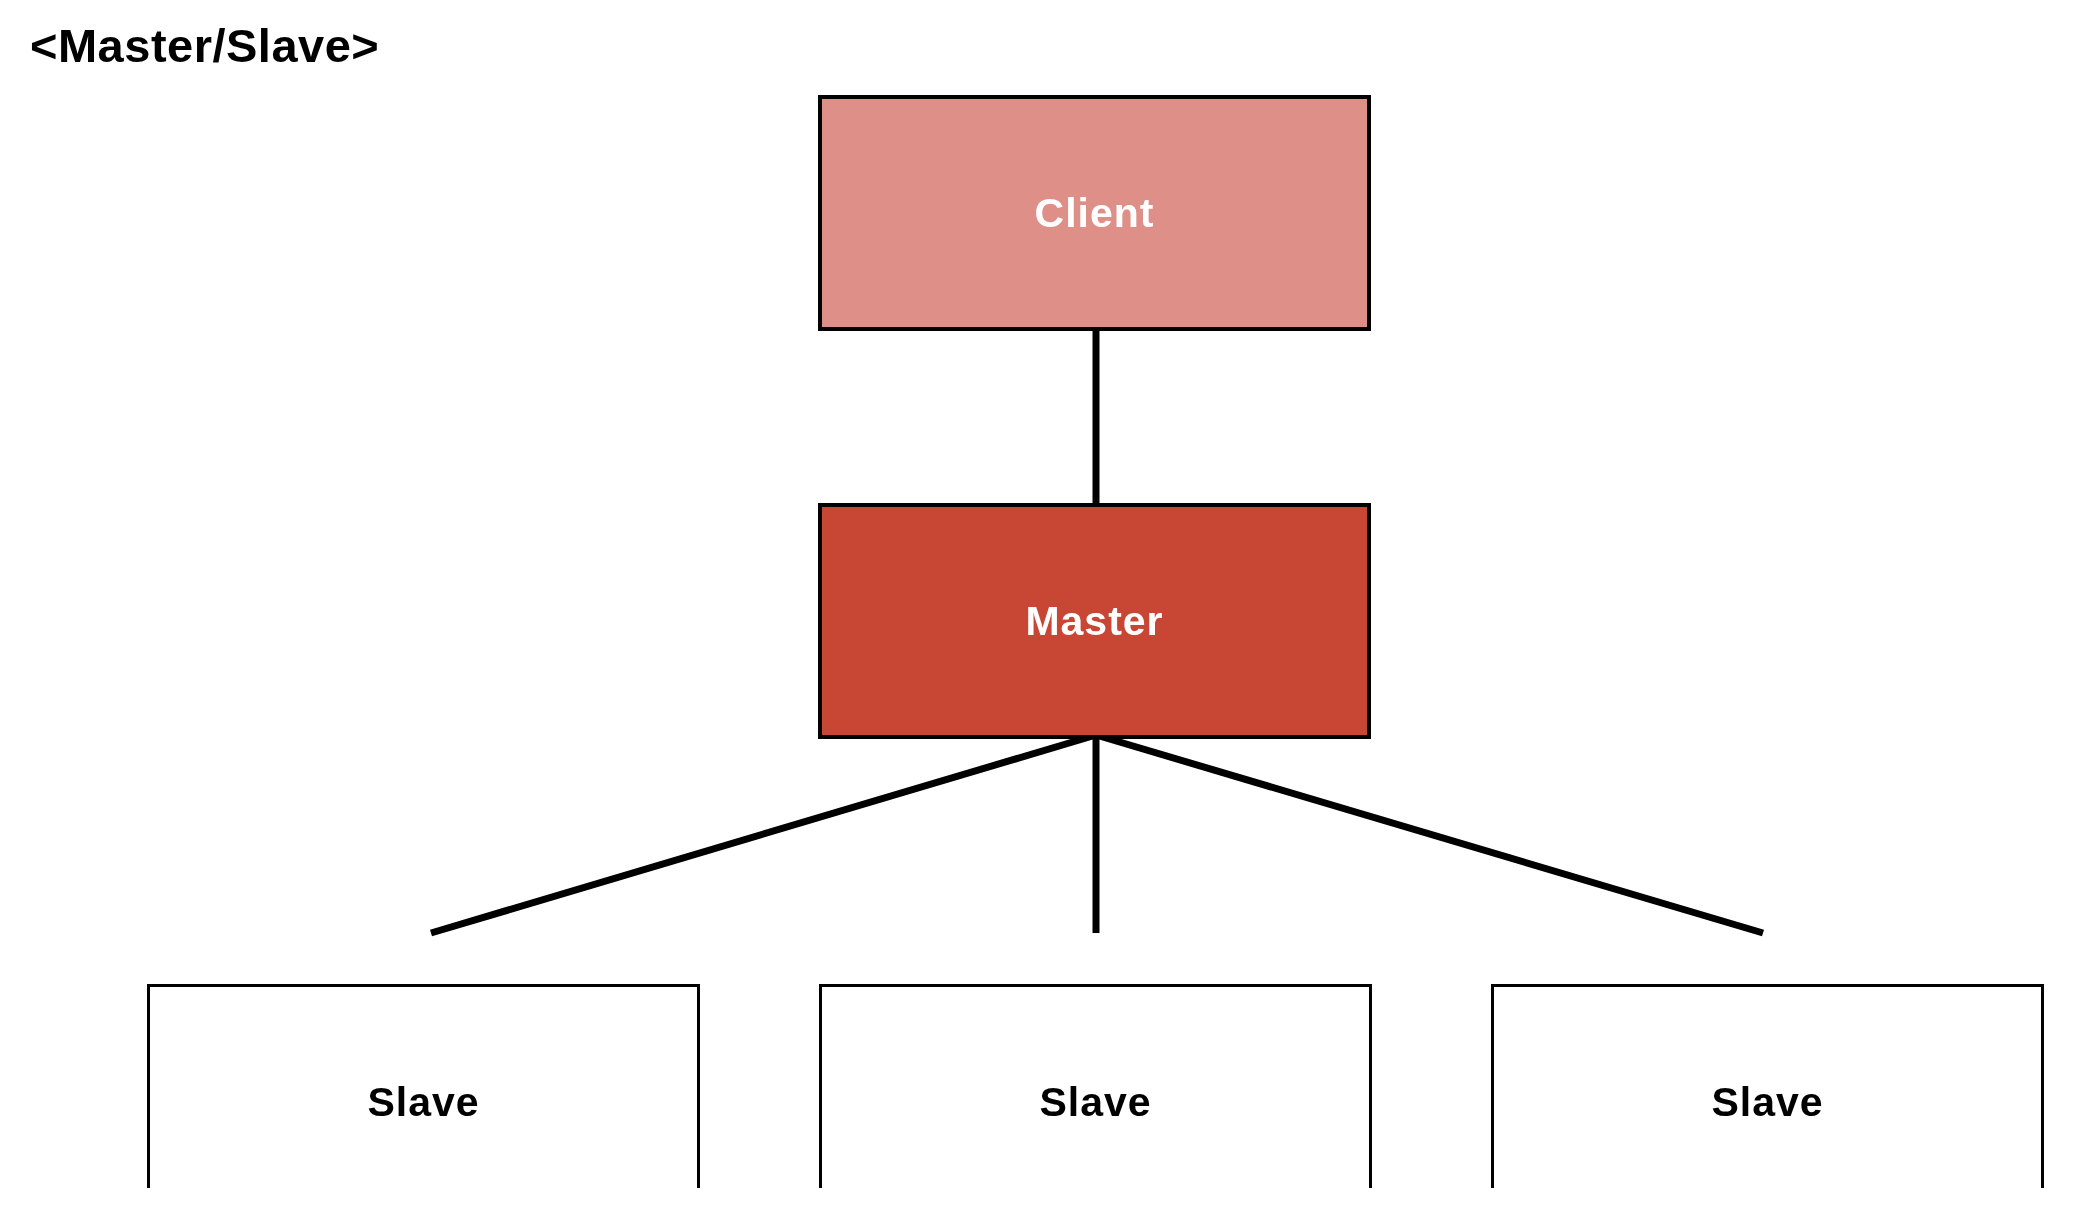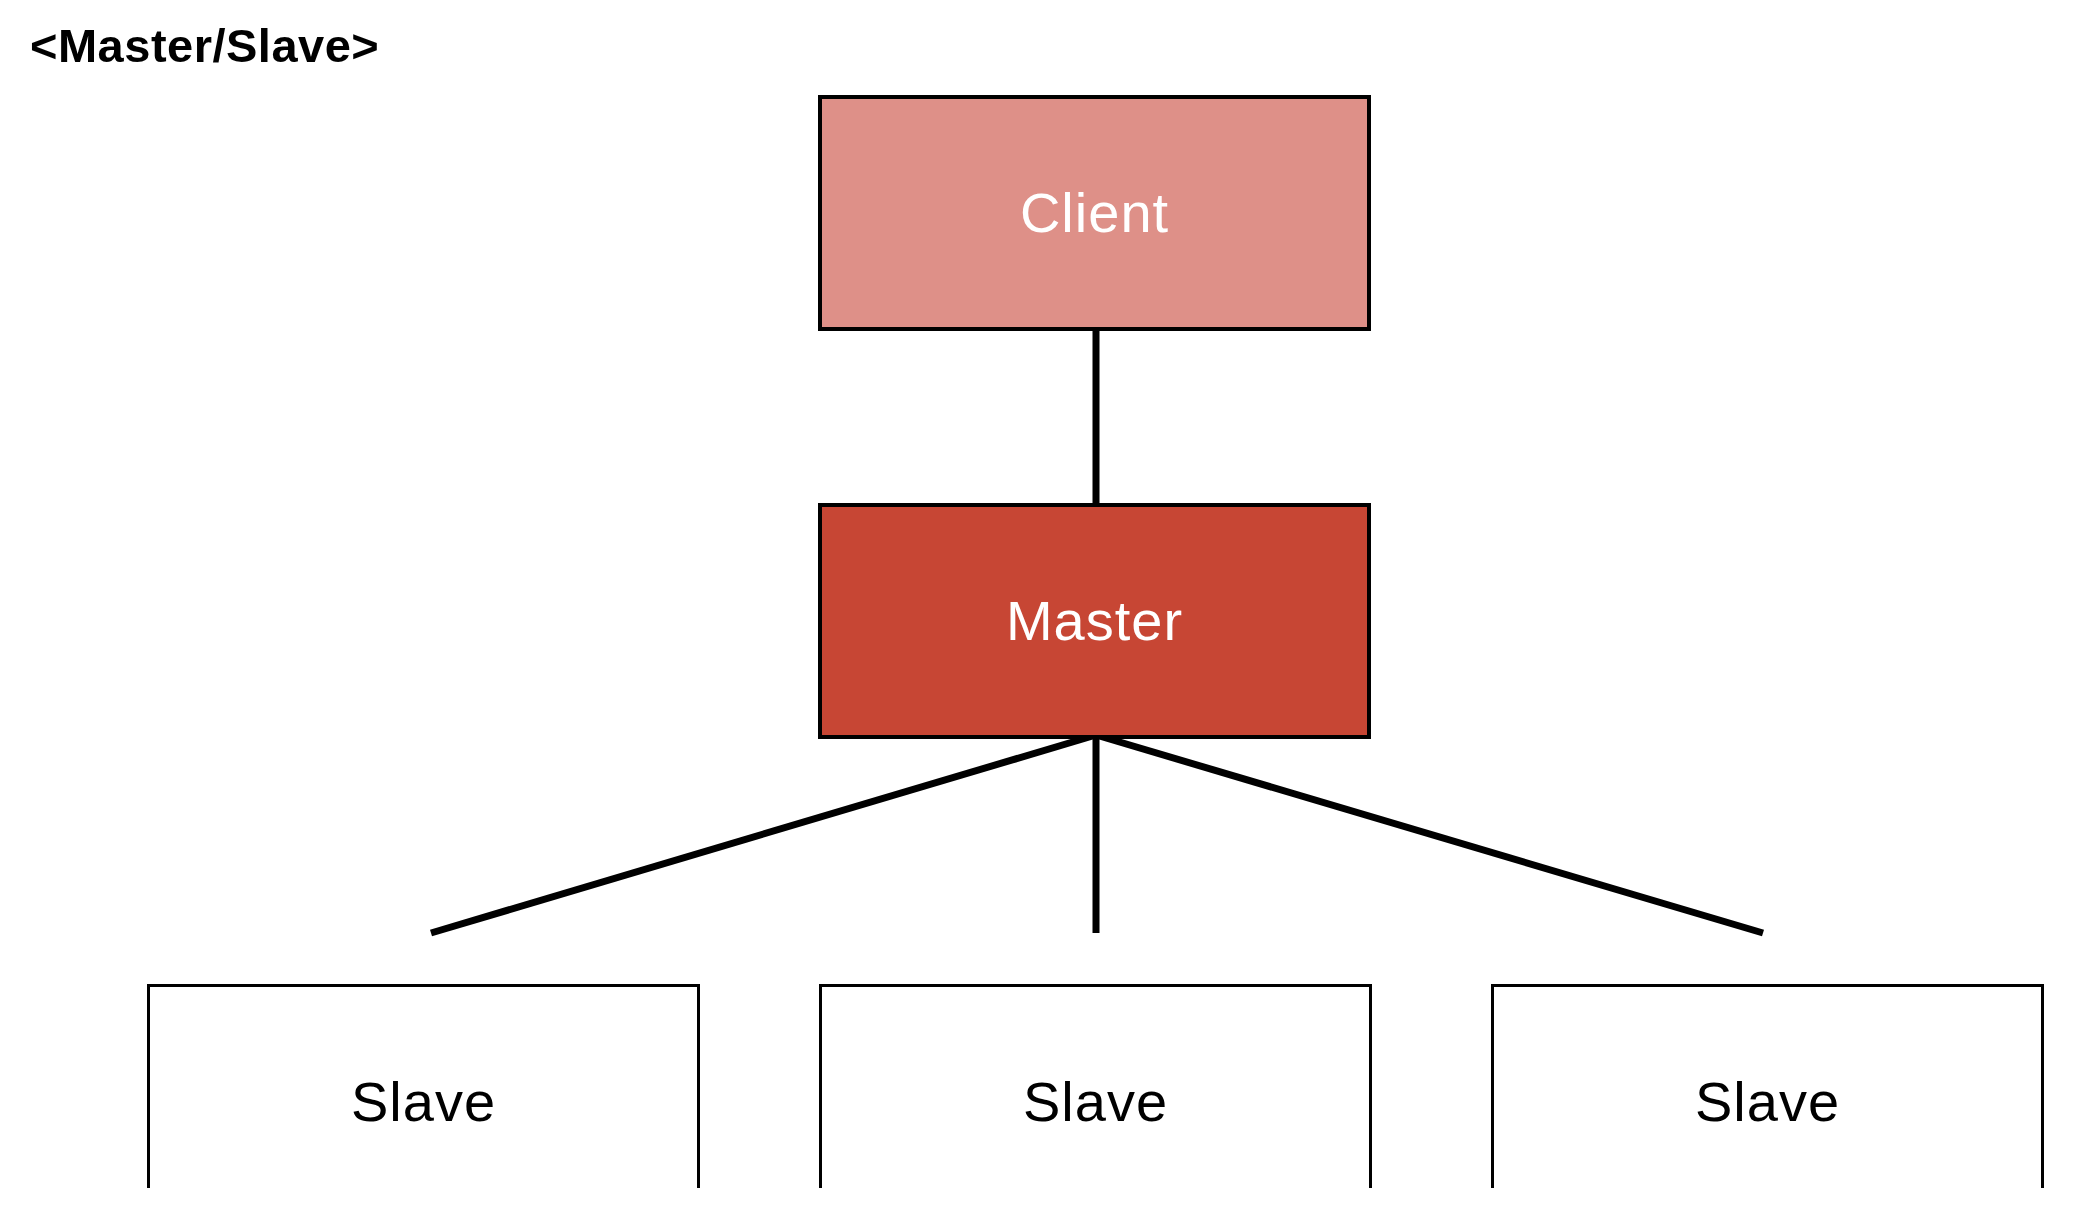--- a/index.html
+++ b/index.html
@@ -36,22 +36,22 @@
   .node {
     position: absolute;
     box-sizing: border-box;
     display: flex;
     align-items: center;
     justify-content: center;
     width: 553px;
     height: 236px;
   }
   .node .label {
-    font-size: 56px;
-    font-weight: 400;
+    font-size: 41px;
+    font-weight: 700;
     letter-spacing: 1px;
     line-height: 1;
   }
   .node-client {
     left: 818px;
     top: 95px;
     background: var(--client-fill, #DE9088);
     border: 4px solid var(--border, #000000);
   }
   .node-client .label { color: var(--client-text, #ffffff); }

